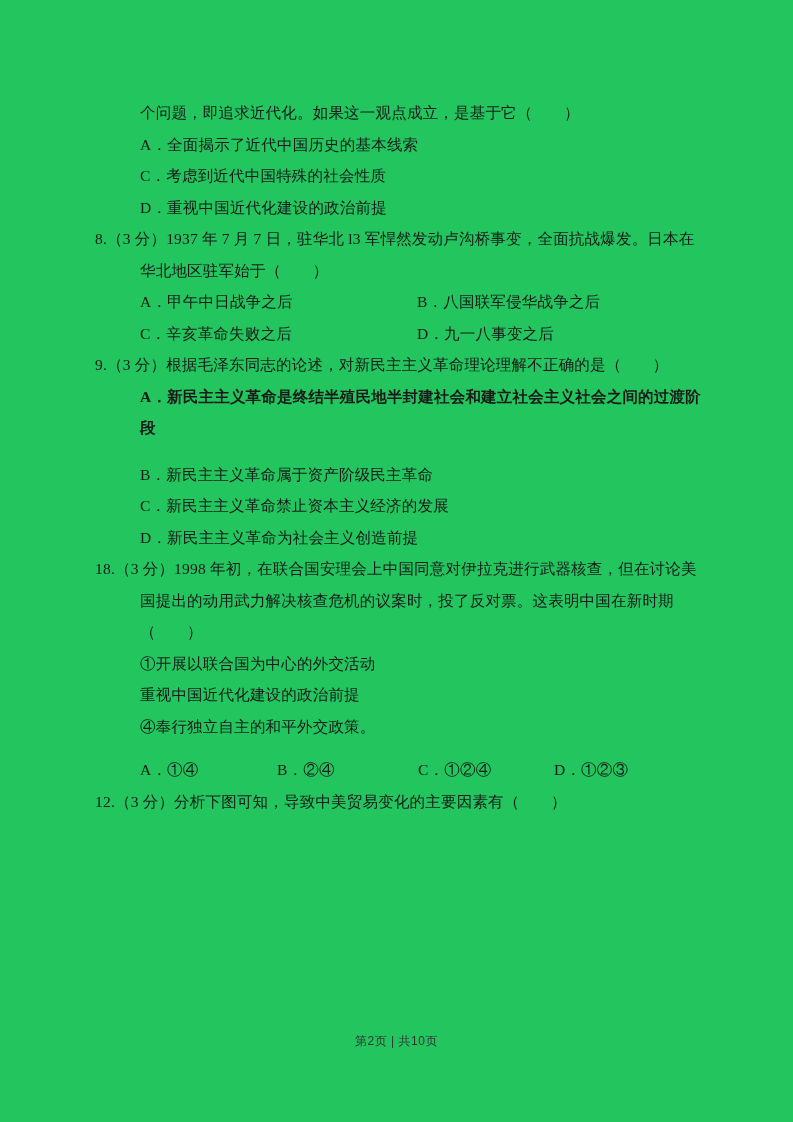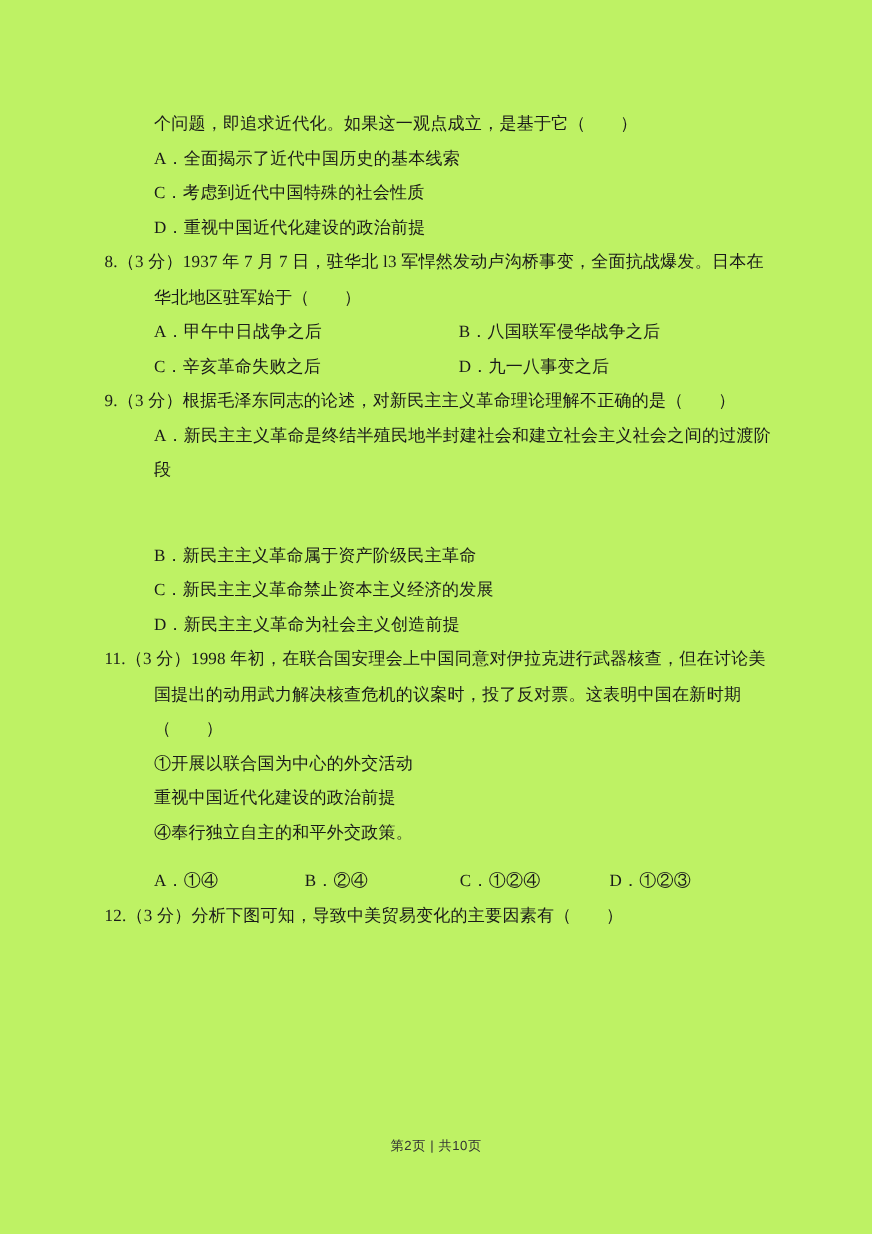--- a/index.html
+++ b/index.html
@@ -4,21 +4,21 @@
 <style>
   html, body {
     margin: 0;
     padding: 0;
     background: #ffffff;
   }
   .page {
     position: relative;
     width: 793px;
     height: 1122px;
-    background: #bef264;
+    background: #22c55e;
     overflow: hidden;
     font-family: "Liberation Serif", "DejaVu Serif", serif;
     color: #1a1a1a;
   }
   .content {
     padding: 97px 85px 0 95px;
     font-size: 15.5px;
     line-height: 31.5px;
     letter-spacing: 0.2px;
   }
@@ -30,21 +30,21 @@
     text-indent: -45px;
   }
   
   .stem.cont {
     text-indent: 0;
   }
   .qnum { display: inline; }
   .qscore { display: inline; }
 
   .opt { padding-left: 45px; }
-  .opt.blank-after { margin-bottom: 46px; }
+  .opt.blank-after { margin-bottom: 15px; font-weight: bold; }
 
   .opt-grid {
     padding-left: 45px;
     display: grid;
   }
   .opt-grid.cols2 { grid-template-columns: 277px 1fr; }
   .opt-grid.cols4 { grid-template-columns: 137px 141px 136px 1fr; margin-top: 12px; }
 
   .footer {
     position: absolute;
@@ -84,21 +84,21 @@
     <div>
       <p class="stem"><span class="qnum">9.</span><span class="qscore">（3 分）</span><span>根据毛泽东同志的论述，对新民主主义革命理论理解不正确的是（　　）</span></p>
       <p class="opt blank-after">A．新民主主义革命是终结半殖民地半封建社会和建立社会主义社会之间的过渡阶段</p>
       <p class="opt">B．新民主主义革命属于资产阶级民主革命</p>
       <p class="opt">C．新民主主义革命禁止资本主义经济的发展</p>
       <p class="opt">D．新民主主义革命为社会主义创造前提</p>
     </div>
 
 
     <div>
-      <p class="stem"><span class="qnum">11.</span><span class="qscore">（3 分）</span><span>1998 年初，在联合国安理会上中国同意对伊拉克进行武器核查，但在讨论美国提出的动用武力解决核查危机的议案时，投了反对票。这表明中国在新时期（　　）</span></p>
+      <p class="stem"><span class="qnum">18.</span><span class="qscore">（3 分）</span><span>1998 年初，在联合国安理会上中国同意对伊拉克进行武器核查，但在讨论美国提出的动用武力解决核查危机的议案时，投了反对票。这表明中国在新时期（　　）</span></p>
       <p class="opt">①开展以联合国为中心的外交活动</p>
       <p class="opt">重视中国近代化建设的政治前提</p>
       <p class="opt">④奉行独立自主的和平外交政策。</p>
       <div class="opt-grid cols4">
         <span>A．①④</span>
         <span>B．②④</span>
         <span>C．①②④</span>
         <span>D．①②③</span>
       </div>
     </div>

